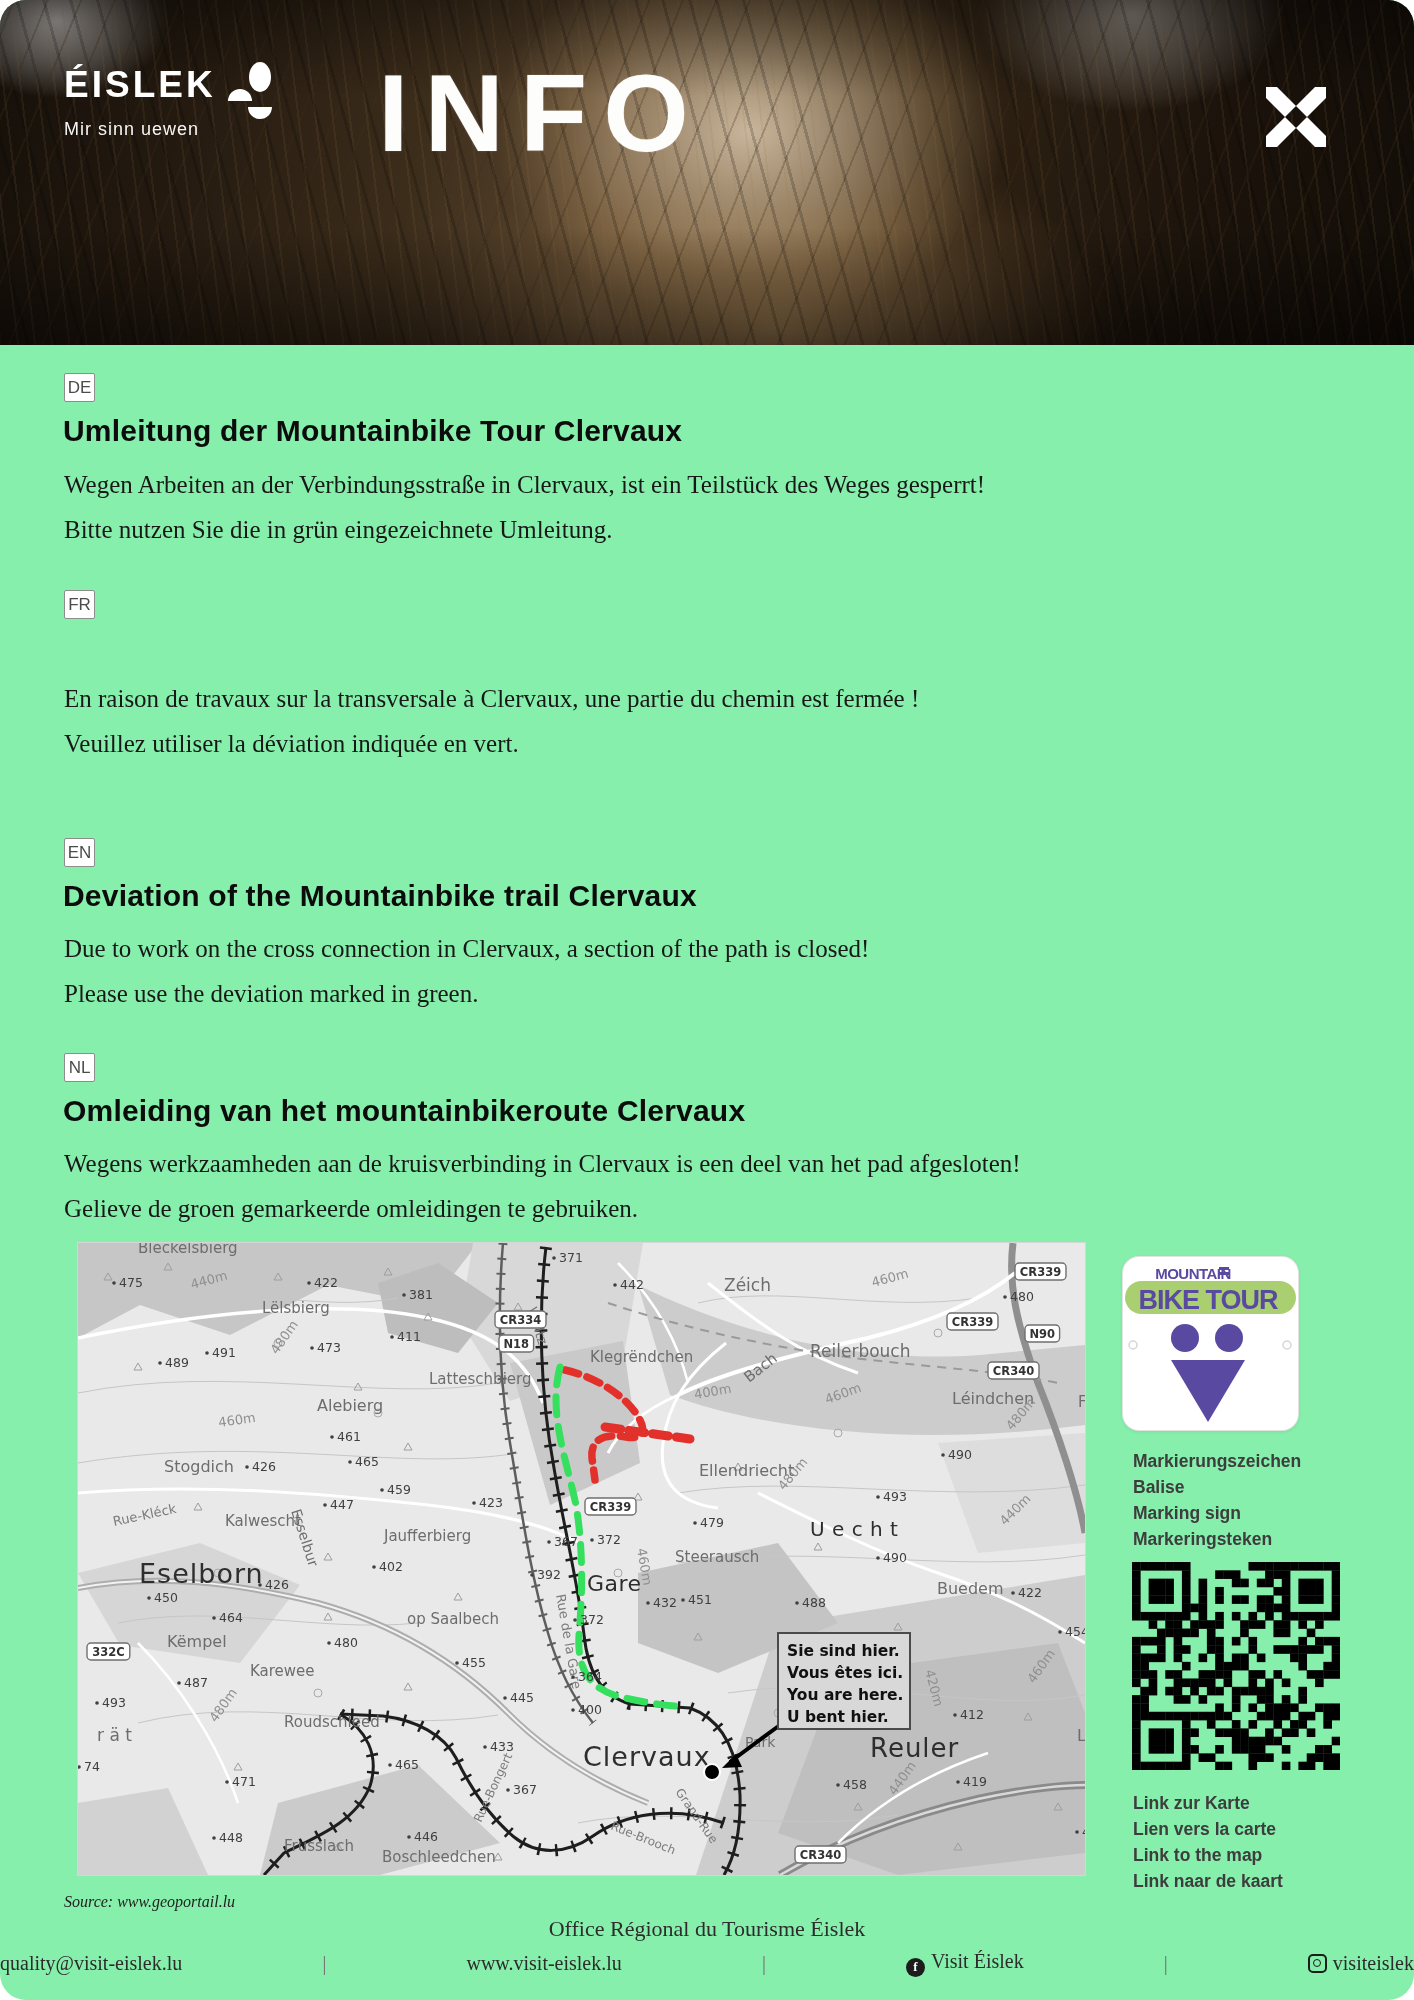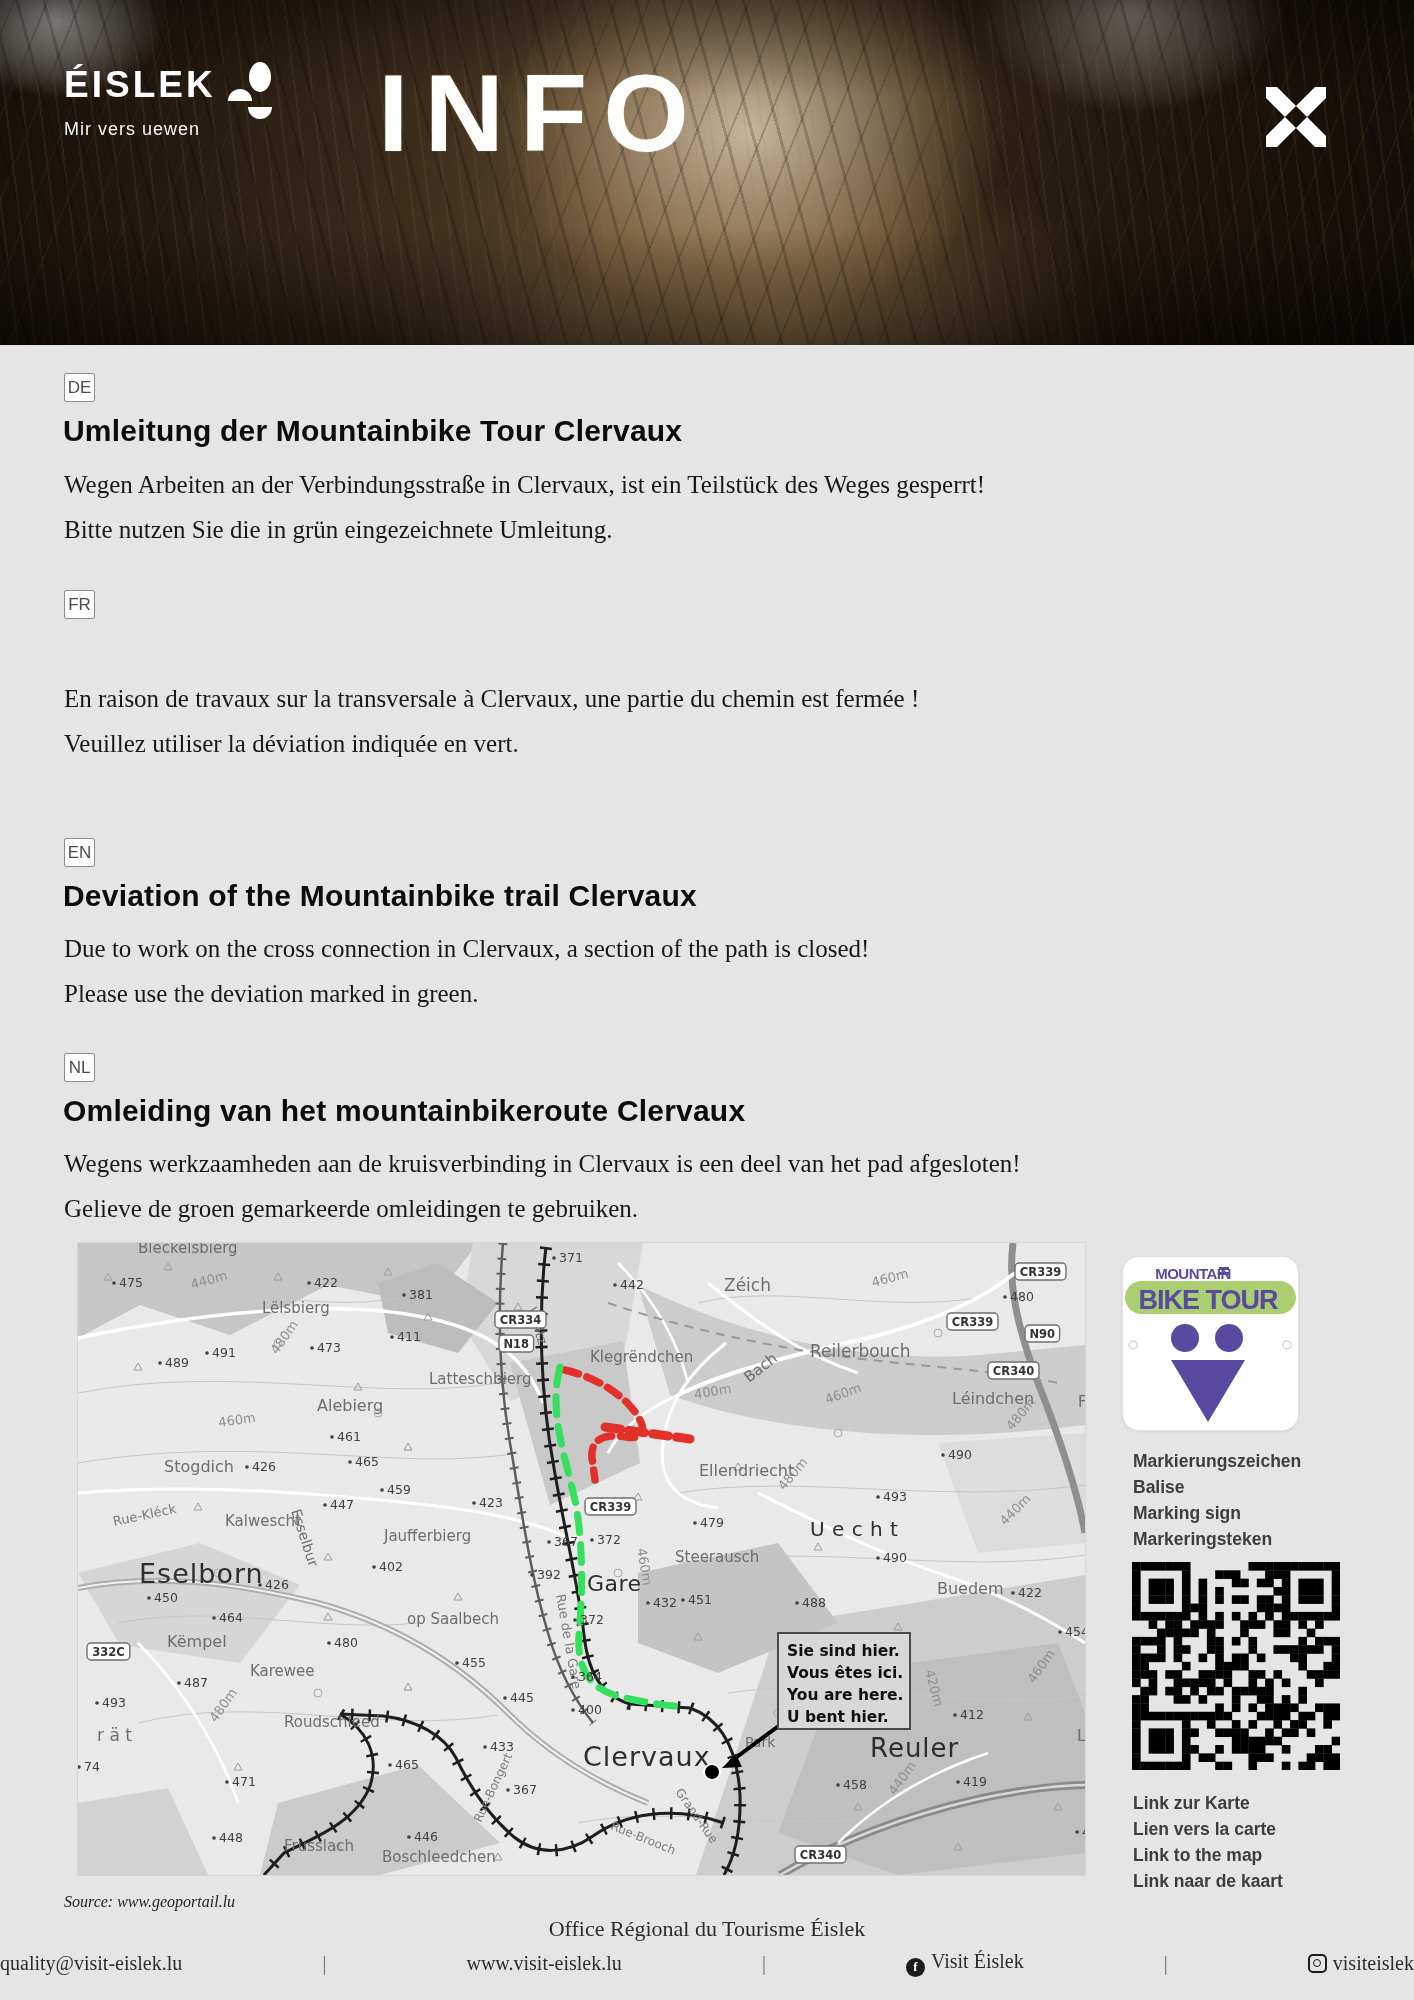--- a/index.html
+++ b/index.html
@@ -1,17 +1,17 @@
 <!DOCTYPE html>
 <html><head>
 <meta charset="utf-8">
 <style>
   html,body{margin:0;padding:0;background:#ffffff;}
-  #page{position:relative;width:1414px;height:2000px;background:#e5e5e5;overflow:hidden;
-        font-family:"Liberation Sans",sans-serif;}
+  #page{position:relative;width:1414px;height:2000px;background:#86efac;overflow:hidden;
+        font-family:"Liberation Sans",sans-serif;border-radius:26px;}
 
   
   #hero{position:absolute;left:0;top:0;width:1414px;height:345px;overflow:hidden;
     background:
       radial-gradient(ellipse 160px 110px at 4% 6%, rgba(220,218,214,.75), rgba(220,218,214,0) 70%),
       radial-gradient(ellipse 220px 140px at 80% 4%, rgba(205,200,192,.6), rgba(205,200,192,0) 70%),
       radial-gradient(ellipse 340px 260px at 53% 38%, rgba(222,203,176,.85), rgba(170,140,100,.35) 55%, rgba(0,0,0,0) 75%),
       radial-gradient(ellipse 420px 240px at 55% 95%, rgba(196,156,105,.65), rgba(120,90,55,.25) 60%, rgba(0,0,0,0) 80%),
       linear-gradient(100deg,#16100a 0%,#241a10 14%,#3c2d1b 30%,#5d4830 44%,#46351f 55%,#2b1f12 70%,#1a120b 86%,#120d07 100%);
   }
@@ -85,21 +85,21 @@
     <div class="streaks"></div>
     <div class="vignette"></div>
 
     <div id="brand">
       <div class="word">ÉISLEK</div>
       <svg width="62" height="66" viewBox="0 0 62 66">
         <ellipse cx="38" cy="15" rx="11" ry="15" fill="#fff"></ellipse>
         <path d="M6,39 a12,12 0 0 1 24,0 Z" fill="#fff"></path>
         <path d="M26,45 a12,12 0 0 0 24,0 Z" fill="#fff"></path>
       </svg>
-      <div class="tag">Mir vers uewen</div>
+      <div class="tag">Mir sinn uewen</div>
     </div>
 
     <div id="info-title">INFO</div>
 
     <svg id="xicon" width="66" height="66" viewBox="0 0 66 66">
       <g fill="#ffffff">
         <path d="M3,3 L14,3 L33,22 L22,33 L3,14 Z"></path>
         <path d="M63,3 L63,14 L44,33 L33,22 L52,3 Z"></path>
         <path d="M3,63 L3,52 L22,33 L33,44 L14,63 Z"></path>
         <path d="M63,63 L52,63 L33,44 L44,33 L63,52 Z"></path>

